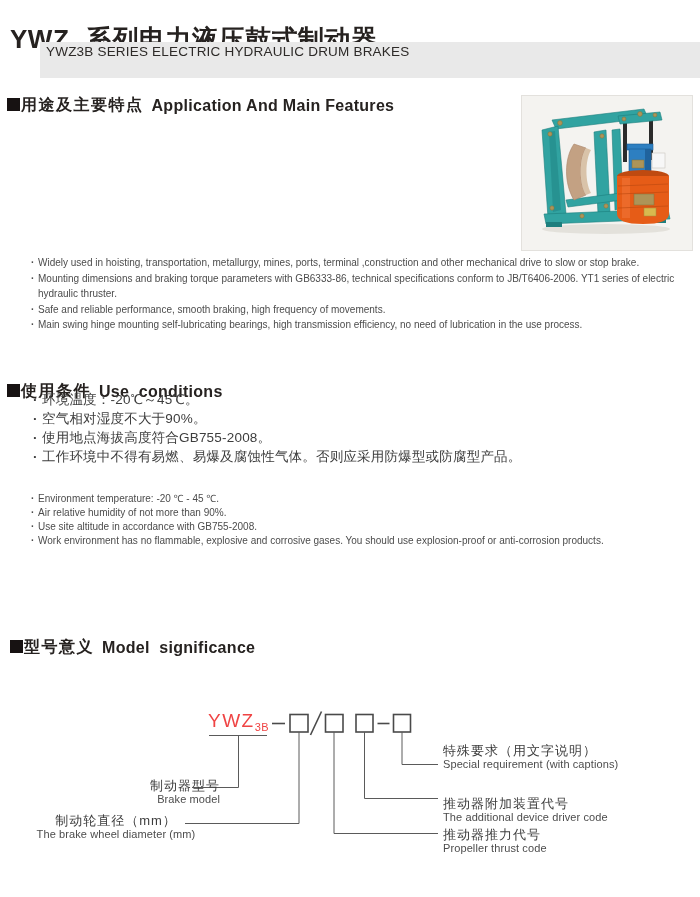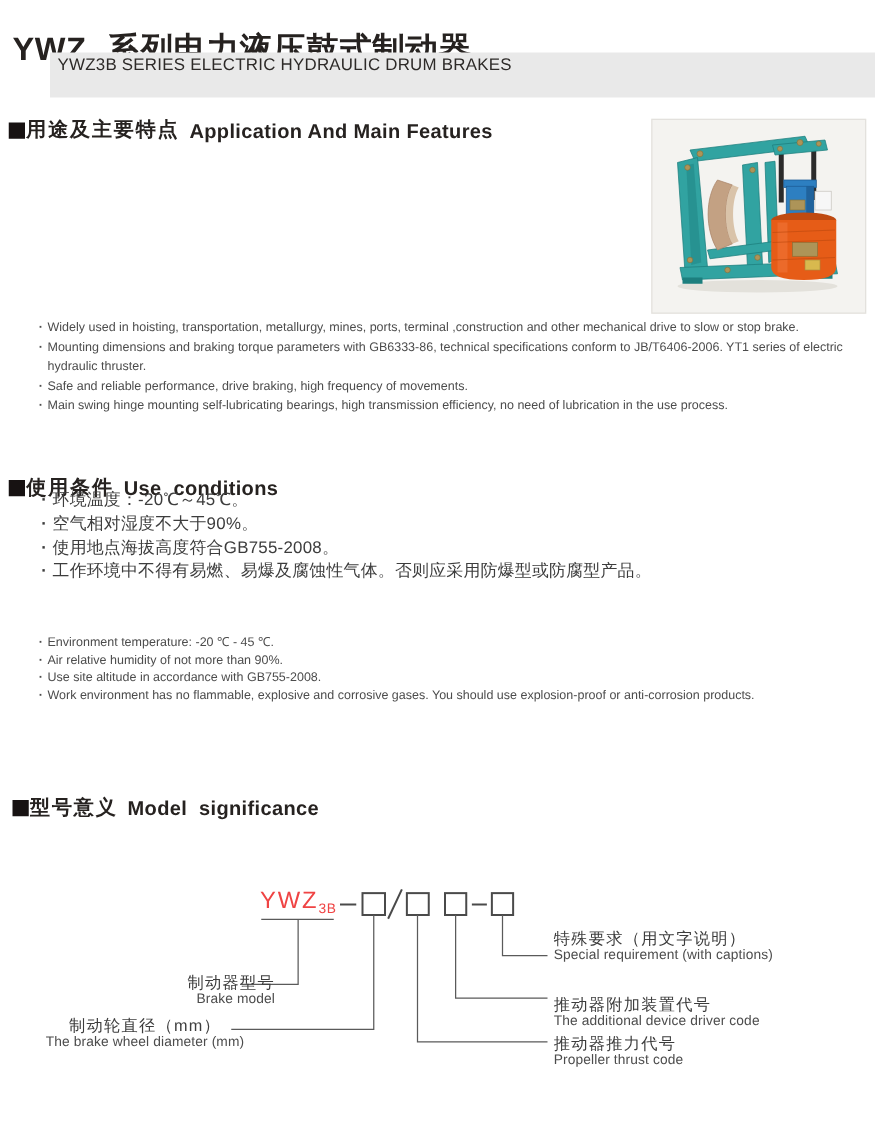--- a/index.html
+++ b/index.html
@@ -41,21 +41,21 @@
   ul.bullets li::before { content:"\00B7"; position:absolute; left:0; top:0; font-weight:bold; }
 
   .zh-bullets { left:33px; font-size:13.5px; line-height:19px; color:var(--body); letter-spacing:0.2px; }
   .zh-bullets li { padding-left:9px; }
   #features-zh   { top:101px; width:492px; }
   #conditions-zh { top:390px; width:620px; }
 
   .en-bullets { left:31px; font-size:10px; color:var(--en); }
   .en-bullets li { padding-left:7px; }
   #features-en   { top:255px; width:662px; line-height:15.5px; }
-  #conditions-en { top:508px; width:662px; line-height:14px; }
+  #conditions-en { top:492px; width:662px; line-height:14px; }
 
   
   .photo {
     position:absolute; left:521px; top:95px; width:172px; height:156px;
     background:var(--photo-bg); border:1px solid var(--photo-border);
     box-sizing:border-box; margin:0;
   }
   .photo svg { display:block; width:100%; height:100%; }
   .f-teal  { fill:var(--teal); stroke:var(--teal-dark); stroke-width:0.6; }
   .f-teald { fill:var(--teal-dark); }
@@ -155,21 +155,21 @@
         <circle class="f-brass" cx="133" cy="19" r="2"></circle>
         <circle class="f-brass" cx="60" cy="120" r="2.2"></circle>
       </g>
     </svg>
   </figure>
 
   <ul class="bullets en-bullets" id="features-en">
     <li>Widely used in hoisting, transportation, metallurgy, mines, ports, terminal ,construction and other mechanical drive to slow or stop brake.</li>
     <li>Mounting dimensions and braking torque parameters with GB6333-86, technical specifications conform to JB/T6406-2006. YT1 series of electric
 hydraulic thruster.</li>
-    <li>Safe and reliable performance, drive braking, high frequency of movements.</li>
+    <li>Safe and reliable performance, smooth braking, high frequency of movements.</li>
     <li>Main swing hinge mounting self-lubricating bearings, high transmission efficiency, no need of lubrication in the use process.</li>
   </ul>
 
   <h2 class="section-heading" id="conditions-heading">
     <span class="marker"></span>
     <span class="sh-zh">使用条件</span>
     <span class="sh-en">Use  conditions</span>
   </h2>
 
   <ul class="bullets zh-bullets" id="conditions-zh">

